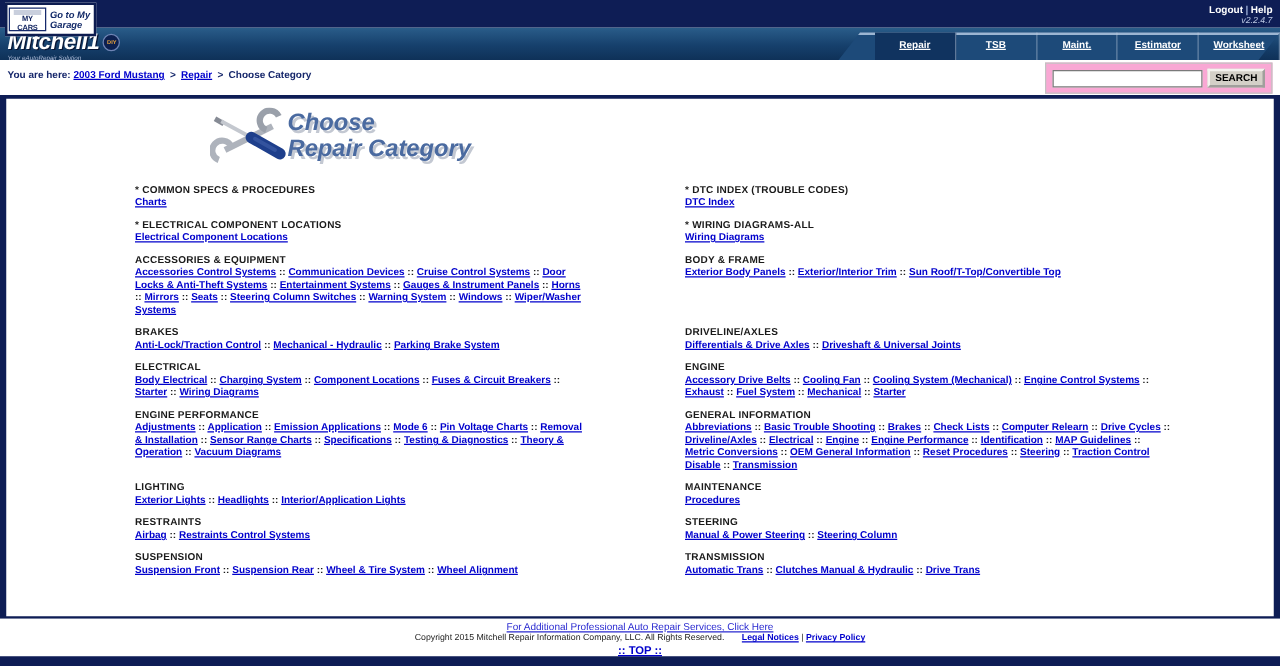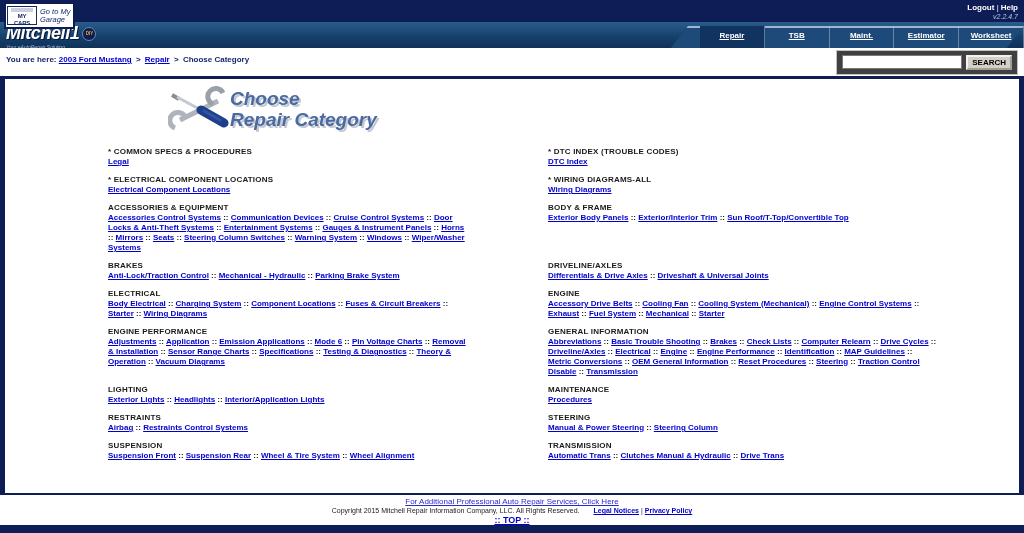--- a/index.html
+++ b/index.html
@@ -13,21 +13,21 @@
 
   
   .topbar { height:22px; background:#0e1d55; position:relative; z-index:10; }
   .garage-btn {
     position:absolute; left:4px; top:2px; height:27px; background:#fff;
     border:2px solid #0d1c50; display:flex; align-items:center; padding:1px 3px 1px 1px; gap:3px;
   }
   .plate { border:1px solid #15296b; background:#fff; width:30px; height:19px; padding:1px; text-align:center; }
   .plate .plate-top { height:4px; background:#c9cfdd; margin:0 2px 1px; }
   .plate .plate-text { font-size:6px; font-weight:bold; color:#10235f; line-height:7px; letter-spacing:-0.2px; }
-  .garage-label { font-size:7.5px; font-weight:normal; font-style:italic; color:#132a68; line-height:8px; }
+  .garage-label { font-size:7.5px; font-weight:bold; font-style:italic; color:#132a68; line-height:8px; }
   .util { position:absolute; right:6px; top:3px; text-align:right; }
   .util .links { font-size:8px; font-weight:bold; color:#fff; }
   .util .links a { color:#fff; }
   .util .pipe { color:#9fb0d8; margin:0 2px; }
   .version { font-size:7px; font-style:italic; color:#bcc8e4; margin-top:1px; }
 
   
   .navbar { height:26px; background:linear-gradient(180deg,#2a5d8a 0%, #16406c 55%, #0f3158 100%); position:relative; }
   .logo { position:absolute; left:6px; top:1px; }
   .logo-row { display:flex; align-items:center; gap:3px; }
@@ -49,22 +49,22 @@
     color:#fff; text-decoration:underline; border-right:1px solid rgba(190,205,225,0.45); cursor:pointer;
   }
   .tab.active { background:#10335f; }
 
   
   .crumb-row { height:28px; background:#fff; position:relative; }
   .crumbs { padding:7px 0 0 6px; font-size:8px; font-weight:bold; color:#16276b; }
   .crumbs a { color:#0000cc; text-decoration:underline; }
   .crumb-sep { color:#16276b; margin:0 2px; }
   .searchbox {
-    position:absolute; right:6px; top:2px; border:1px solid #c2c2c2; background:#404040;
-    padding:4px 5px; display:flex; align-items:flex-start; gap:4px;
+    position:absolute; right:6px; top:2px; border:1px solid #c2c2c2; background:#f9a8d4;
+    padding:4px 5px; display:flex; align-items:flex-end; gap:4px;
   }
   .searchbox input { width:120px; height:14px; border:1px solid #7a7a7a; font-size:8px; padding:0 2px; }
   .searchbox button {
     font-family:"Liberation Sans", sans-serif; font-size:8px; font-weight:bold;
     background:#d4d0c8; border:2px outset #f4f2ee; padding:1px 4px; color:#000; cursor:pointer;
   }
 
   
   .main-wrap { background:#0e1d55; padding:3px 5px 2px; height:419px; }
   .panel { background:#fff; height:414px; overflow:hidden; }
@@ -164,21 +164,21 @@
         </svg>
       </span>
       <div class="page-title">
         <div>Choose</div>
         <div>Repair Category</div>
       </div>
     </div>
     <div class="category-grid">
         <div class="cat-cell col-left">
           <div class="cat-title">* COMMON SPECS &amp; PROCEDURES</div>
-          <div class="cat-links"><a class="cat-link">Legal</a></div>
+          <div class="cat-links"><a class="cat-link">Charts</a></div>
         </div>
         <div class="cat-cell col-right">
           <div class="cat-title">* DTC INDEX (TROUBLE CODES)</div>
           <div class="cat-links"><a class="cat-link">DTC Index</a></div>
         </div>
         <div class="cat-cell col-left">
           <div class="cat-title">* ELECTRICAL COMPONENT LOCATIONS</div>
           <div class="cat-links"><a class="cat-link">Electrical Component Locations</a></div>
         </div>
         <div class="cat-cell col-right">

